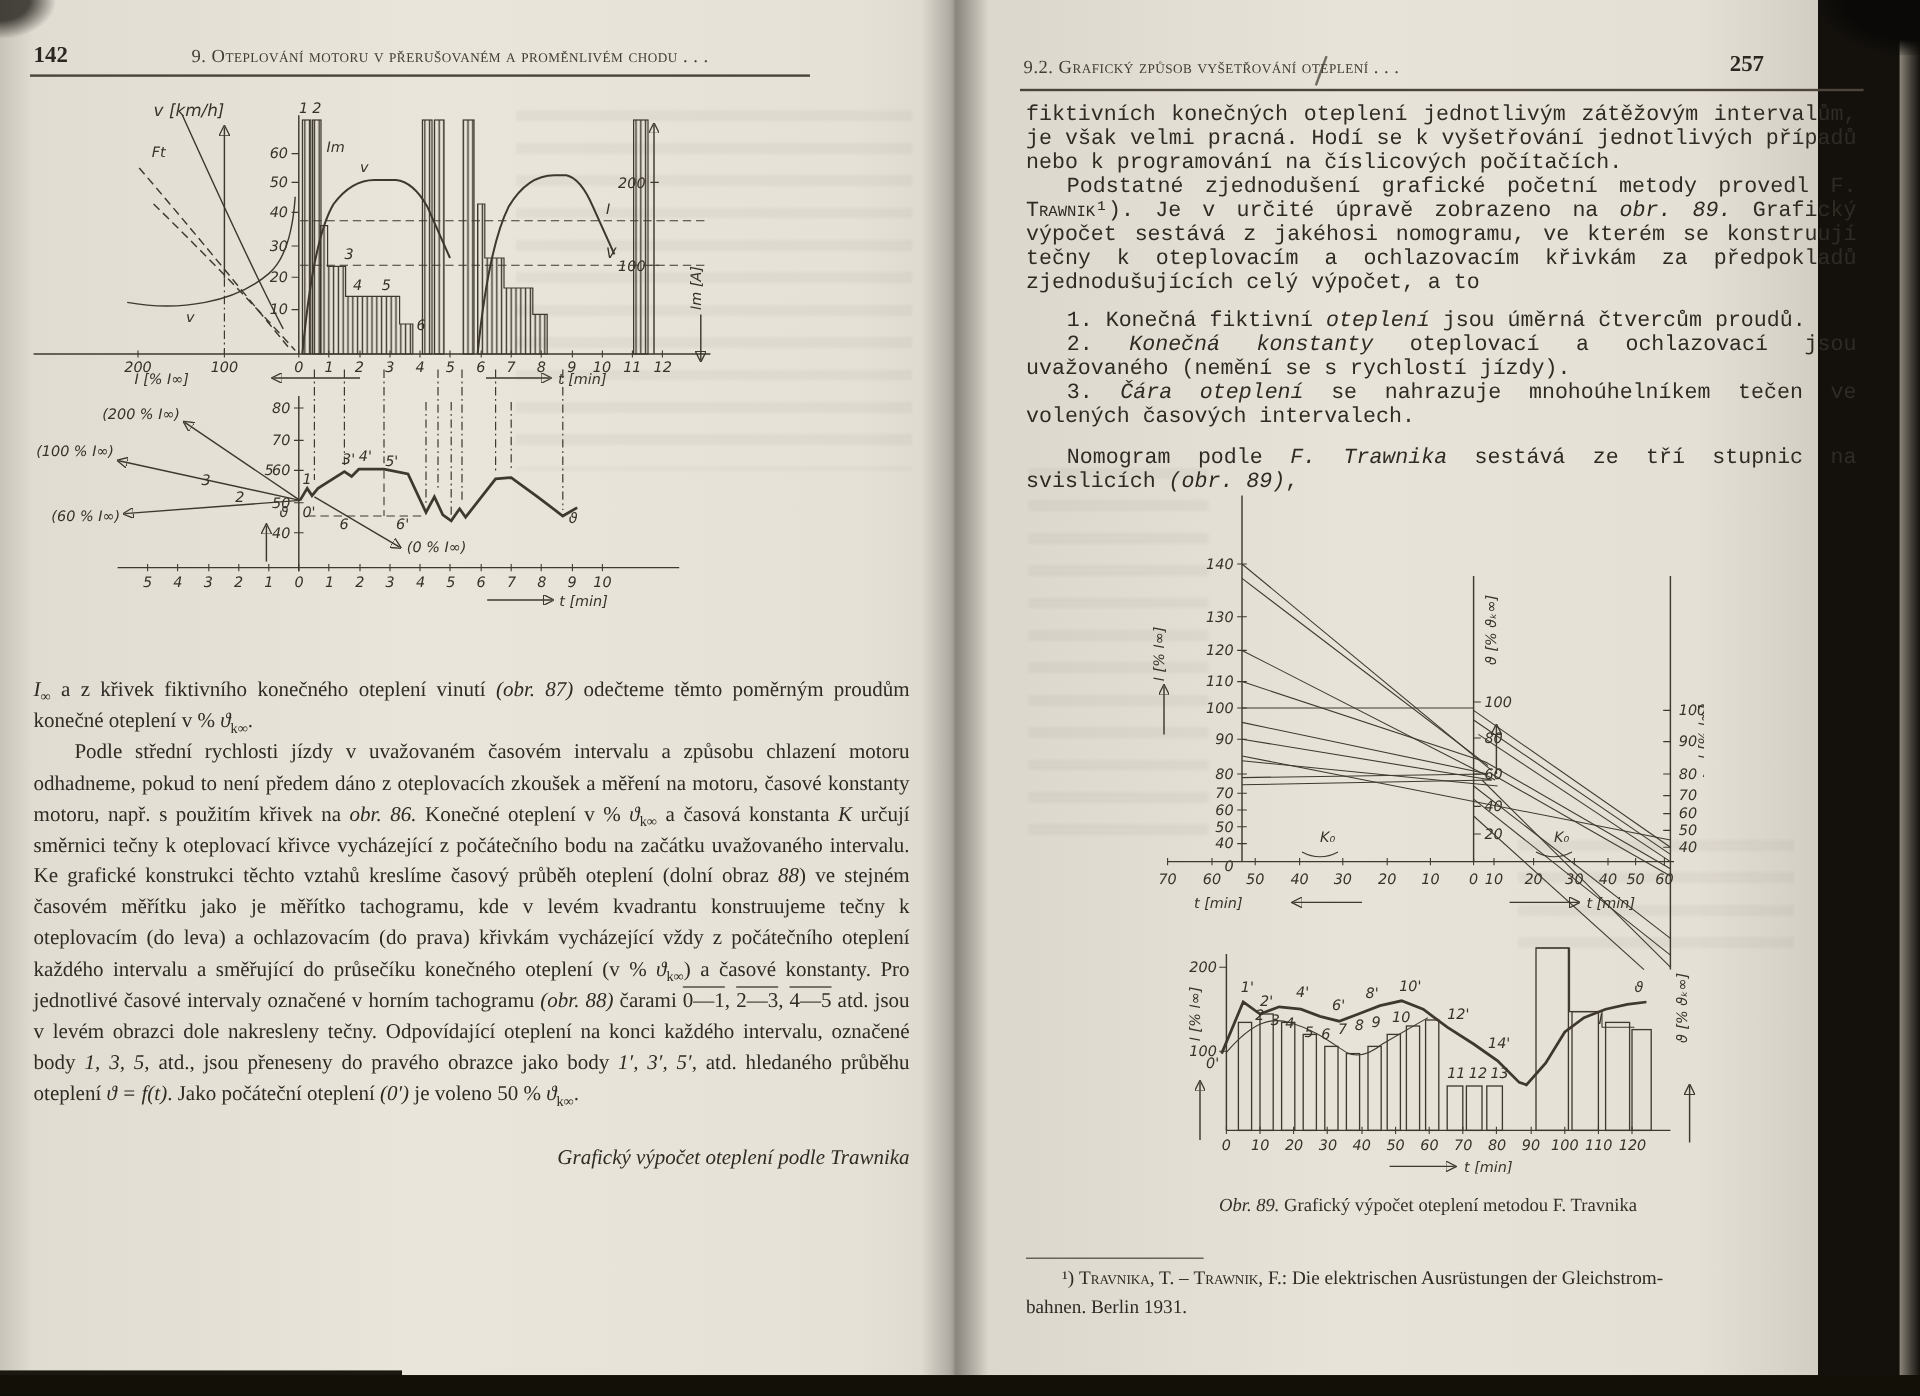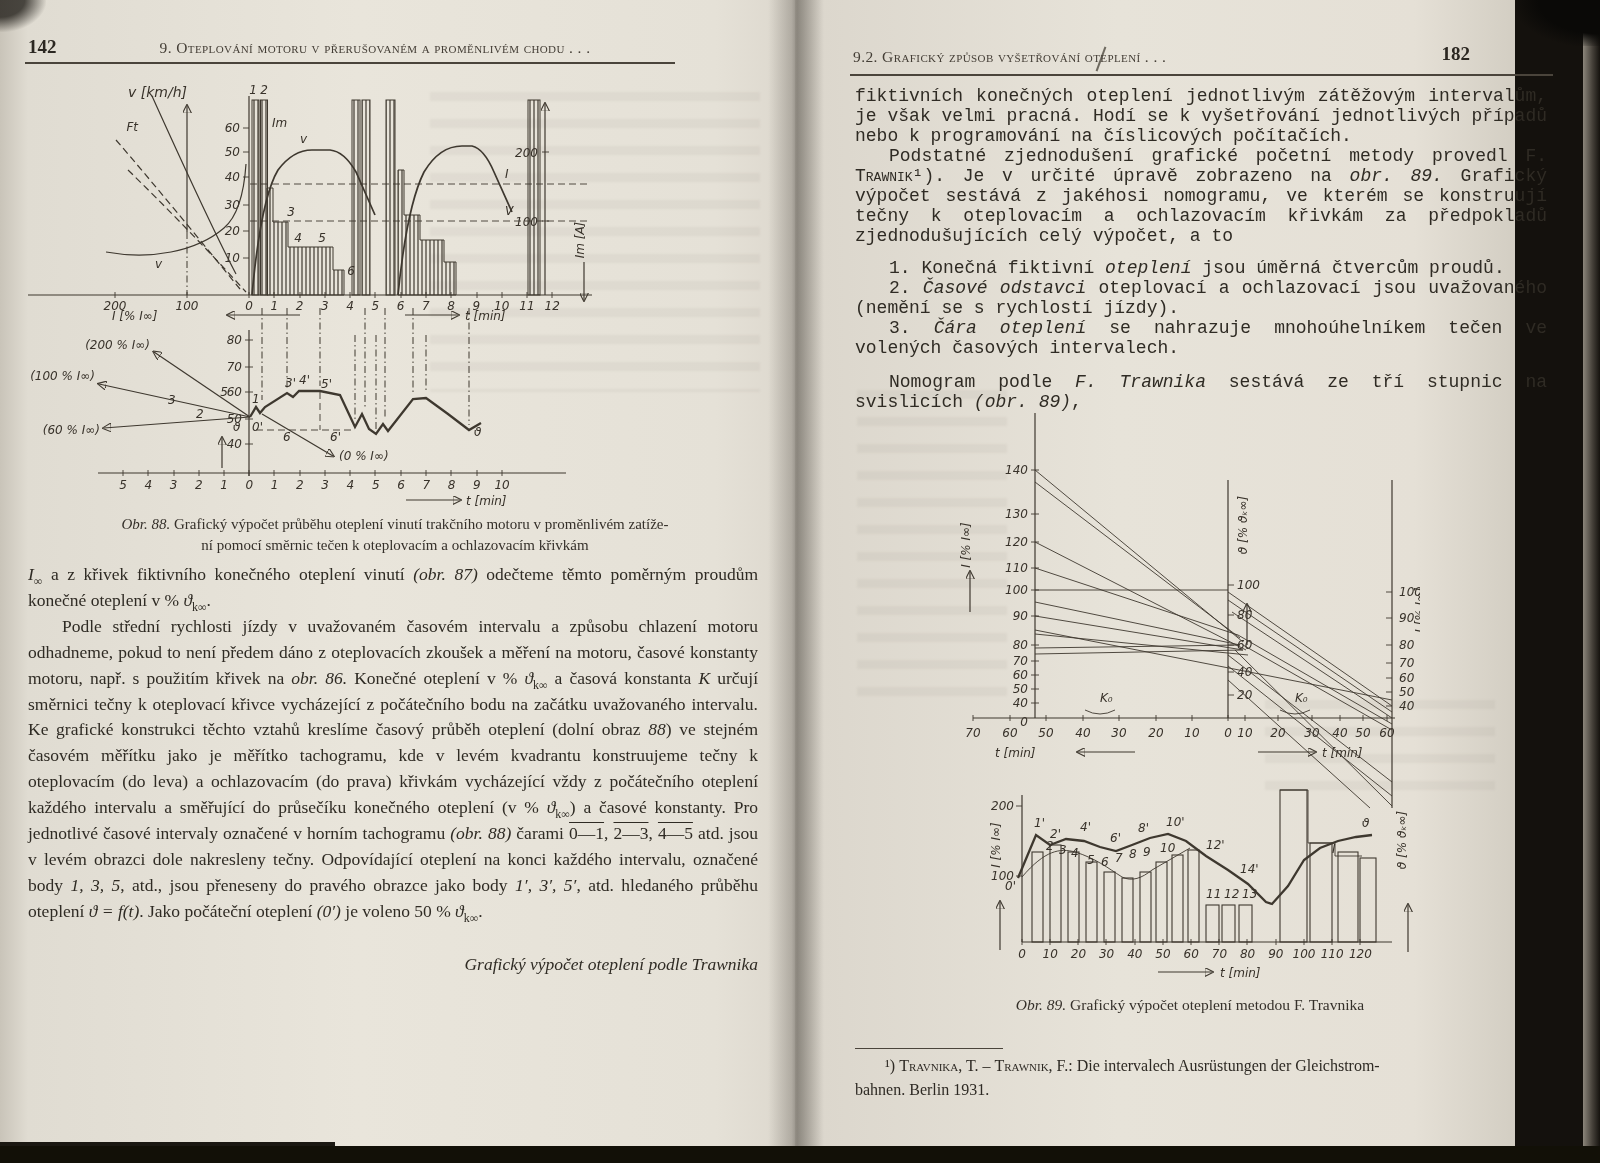--- a/index.html
+++ b/index.html
@@ -215,54 +215,50 @@
             <text x="426.24" y="489">7</text>
             <text x="451.51" y="489">8</text>
             <text x="476.78" y="489">9</text>
             <text x="502.05" y="489">10</text>
           </g>
         <line x1="406" y1="500" x2="460" y2="500" marker-end="url(#ah)"></line>
         <text x="466" y="505">t [min]</text>
       </g>
     </svg>
 
-    <div class="caption" style="left:40px;top:514px;width:710px;">
-      <div><span class="st-i">Obr. 88.</span><span> Grafický výpočet průběhu oteplení vinutí trakčního motoru v proměnlivém zatíže-</span></div>
-      <div>ní pomocí směrnic tečen k oteplovacím a ochlazovacím křivkám</div>
-    </div>
 
     <div class="bodytext" style="left:28px;top:562px;width:730px;font-size:17.5px;line-height:25.9px;">
       <p><span class="st-i">I</span><span class="st-sub">∞</span><span> a z křivek fiktivního konečného oteplení vinutí </span><span class="st-i">(obr. 87)</span><span> odečteme těmto poměrným proudům konečné oteplení v % </span><span class="st-i">ϑ</span><span class="st-sub">k∞</span><span>.</span></p>
       <p class="ind"><span>Podle střední rychlosti jízdy v uvažovaném časovém intervalu a způsobu chlazení motoru odhadneme, pokud to není předem dáno z oteplovacích zkoušek a měření na motoru, časové konstanty motoru, např. s použitím křivek na </span><span class="st-i">obr. 86.</span><span> Konečné oteplení v % </span><span class="st-i">ϑ</span><span class="st-sub">k∞</span><span> a časová konstanta </span><span class="st-i">K</span><span> určují směrnici tečny k oteplovací křivce vycházející z počátečního bodu na začátku uvažovaného intervalu. Ke grafické konstrukci těchto vztahů kreslíme časový průběh oteplení (dolní obraz </span><span class="st-i">88</span><span>) ve stejném časovém měřítku jako je měřítko tachogramu, kde v levém kvadrantu konstruujeme tečny k oteplovacím (do leva) a ochlazovacím (do prava) křivkám vycházející vždy z počátečního oteplení každého intervalu a směřující do průsečíku konečného oteplení (v % </span><span class="st-i">ϑ</span><span class="st-sub">k∞</span><span>) a časové konstanty. Pro jednotlivé časové intervaly označené v horním tachogramu </span><span class="st-i">(obr. 88)</span><span> čarami </span><span class="st-o">0—1</span><span>, </span><span class="st-o">2—3</span><span>, </span><span class="st-o">4—5</span><span> atd. jsou v levém obrazci dole nakresleny tečny. Odpovídající oteplení na konci každého intervalu, označené body </span><span class="st-i">1, 3, 5</span><span>, atd., jsou přeneseny do pravého obrazce jako body </span><span class="st-i">1′, 3′, 5′</span><span>, atd. hledaného průběhu oteplení </span><span class="st-i">ϑ = f(t)</span><span>. Jako počáteční oteplení </span><span class="st-i">(0′)</span><span> je voleno 50 % </span><span class="st-i">ϑ</span><span class="st-sub">k∞</span><span>.</span></p>
       <p class="subhead">Grafický výpočet oteplení podle Trawnika</p>
     </div>
   </div>
 
   <div class="page page-right">
     <div class="rhead" style="position:absolute;left:58px;top:48px;width:520px;text-align:left;">9.2. Grafický způsob vyšetřování oteplení . . .</div>
-    <span class="pnum" style="position:absolute;right:45px;top:43px;">182</span>
+    <span class="pnum" style="position:absolute;right:45px;top:43px;">257</span>
     <div class="headrule" style="left:55px;top:74px;width:703px;"></div>
 
     <div class="ghost" style="left:62px;top:390px;width:150px;height:320px;"></div>
     <div class="ghost" style="left:470px;top:700px;width:230px;height:90px;"></div>
 
     <div class="bodytext" style="left:60px;top:86px;width:692px;font-size:18px;line-height:20px;font-family:Liberation Mono, monospace;">
       <p>fiktivních konečných oteplení jednotlivým zátěžovým intervalům, je však velmi pracná. Hodí se k vyšetřování jednotlivých případů nebo k programování na číslicových počítačích.</p>
       <p class="ind"><span>Podstatné zjednodušení grafické početní metody provedl F. </span><span class="st-sc">Trawnik</span><span>¹). Je v určité úpravě zobrazeno na </span><span class="st-i">obr. 89.</span><span> Grafický výpočet sestává z jakéhosi nomogramu, ve kterém se konstruují tečny k oteplovacím a ochlazovacím křivkám za předpokladů zjednodušujících celý výpočet, a to</span></p>
       <p class="ind" style="margin-top:12px;"><span>1. Konečná fiktivní </span><span class="st-i">oteplení</span><span> jsou úměrná čtvercům proudů.</span></p>
-      <p class="ind"><span>2. </span><span class="st-i">Časové odstavci</span><span> oteplovací a ochlazovací jsou uvažovaného (nemění se s rychlostí jízdy).</span></p>
+      <p class="ind"><span>2. </span><span class="st-i">Konečná konstanty</span><span> oteplovací a ochlazovací jsou uvažovaného (nemění se s rychlostí jízdy).</span></p>
       <p class="ind"><span>3. </span><span class="st-i">Čára oteplení</span><span> se nahrazuje mnohoúhelníkem tečen ve volených časových intervalech.</span></p>
       <p class="ind" style="margin-top:14px;"><span>Nomogram podle </span><span class="st-i">F. Trawnika</span><span> sestává ze tří stupnic na svislicích </span><span class="st-i">(obr. 89)</span><span>,</span></p>
     </div>
 
     <div class="caption" style="left:100px;top:995px;width:590px;font-size:15.5px;"><span class="st-i">Obr. 89.</span><span> Grafický výpočet oteplení metodou F. Travnika</span></div>
 
     <div class="footrule" style="left:60px;top:1048px;width:148px;"></div>
     <div class="footnote" style="left:60px;top:1054px;width:692px;">
-      <div><span>¹) </span><span class="st-sc">Travnika</span><span>, T. – </span><span class="st-sc">Trawnik</span><span>, F.: Die intervalech Ausrüstungen der Gleichstrom-</span></div>
+      <div><span>¹) </span><span class="st-sc">Travnika</span><span>, T. – </span><span class="st-sc">Trawnik</span><span>, F.: Die elektrischen Ausrüstungen der Gleichstrom-</span></div>
       <div style="text-indent:0;">bahnen. Berlin 1931.</div>
     </div>
   </div>
 
   <svg class="fig" style="left:940px;top:398px;" width="480" height="580" viewBox="940 398 480 580">
     <g>
       <line x1="1035" y1="413" x2="1035" y2="718"></line>
       <path class="thin" d="M1031,470h8M1031,514h8M1031,542h8M1031,568h8M1031,590h8M1031,616h8M1031,645h8M1031,661h8M1031,675h8M1031,689h8M1031,703h8"></path>
       <g class="tk" text-anchor="end">
           <text x="1028" y="474">140</text>

